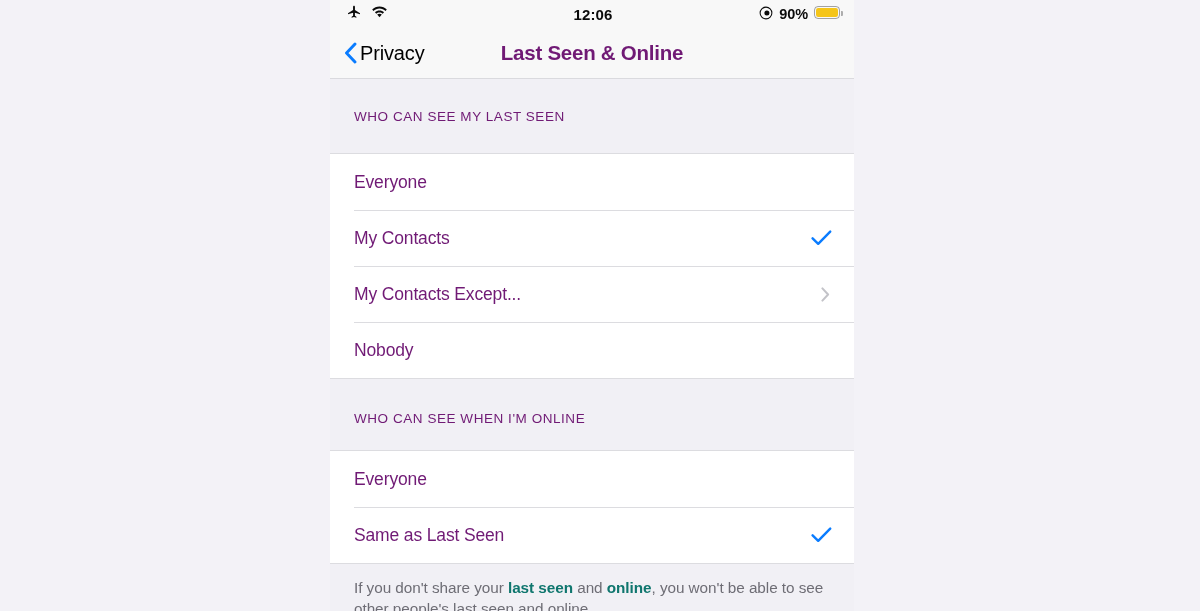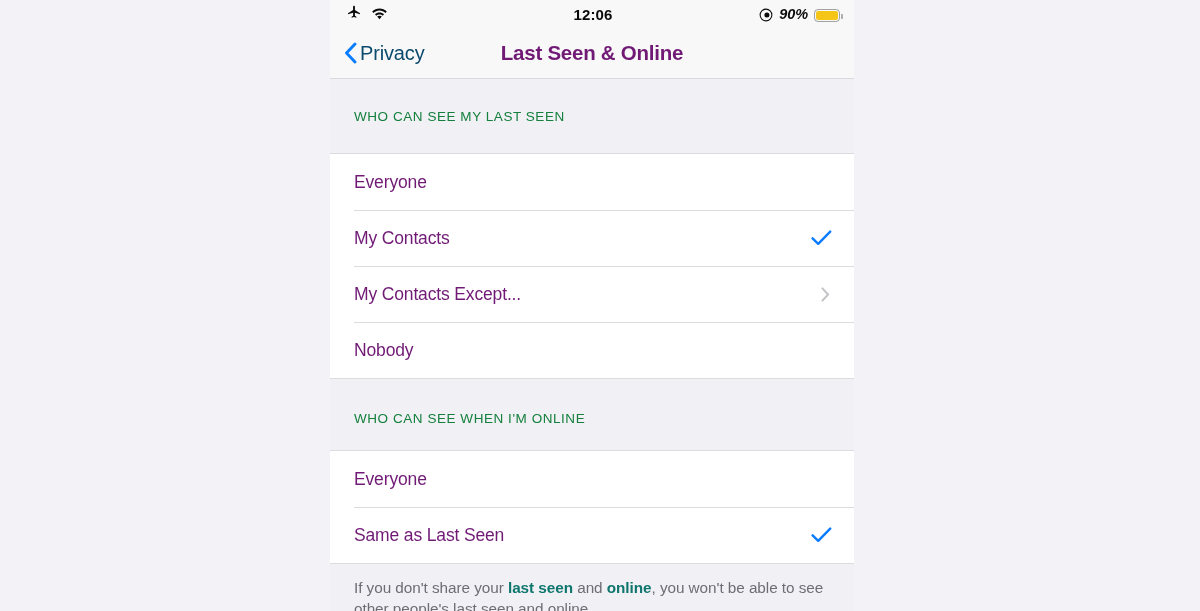--- a/index.html
+++ b/index.html
@@ -56,24 +56,23 @@
     height: 28px;
     background: #f8f8f8;
     display: flex;
     align-items: center;
     padding: 0 14px 0 16px;
     box-sizing: border-box;
     color: #0a0a0a;
   }
   .sb-left, .sb-right {
     display: flex;
-    align-items: flex-end;
+    align-items: flex-start;
     flex: 1 1 0;
     gap: 9px;
-    font-style: italic;
   }
   .sb-right { justify-content: flex-end; gap: 6px; }
   .sb-center {
     flex: 0 0 auto;
     font-size: 15px;
     font-weight: 600;
     letter-spacing: 0.1px;
   }
   .sb-batt-pct {
     font-size: 14.5px;
@@ -122,21 +121,21 @@
   }
   #navbar .nav-back {
     display: flex;
     align-items: center;
     gap: 3px;
     cursor: pointer;
     flex: 0 0 auto;
   }
   .nav-back-label {
     font-size: 20px;
-    color: #0c4a6e;
+    color: #000000;
     letter-spacing: -0.15px;
   }
   .nav-title {
     position: absolute;
     left: 0; right: 0;
     text-align: center;
     font-size: 20.5px;
     font-weight: 700;
     color: #701a75;
     letter-spacing: -0.25px;
@@ -147,21 +146,21 @@
   #content {
     position: absolute;
     left: 0; right: 0;
     top: 79px; bottom: 0;
     background: #f1f0f5;
     z-index: 4;
   }
 
   .section-header {
     font-size: 13.5px;
-    color: #15803d;
+    color: #701a75;
     letter-spacing: 0.55px;
     padding: 0 0 0 24px;
     height: 18px;
     display: flex;
     align-items: center;
   }
 
   .card {
     background: #ffffff;
     border-top: 1px solid #dcdce0;

